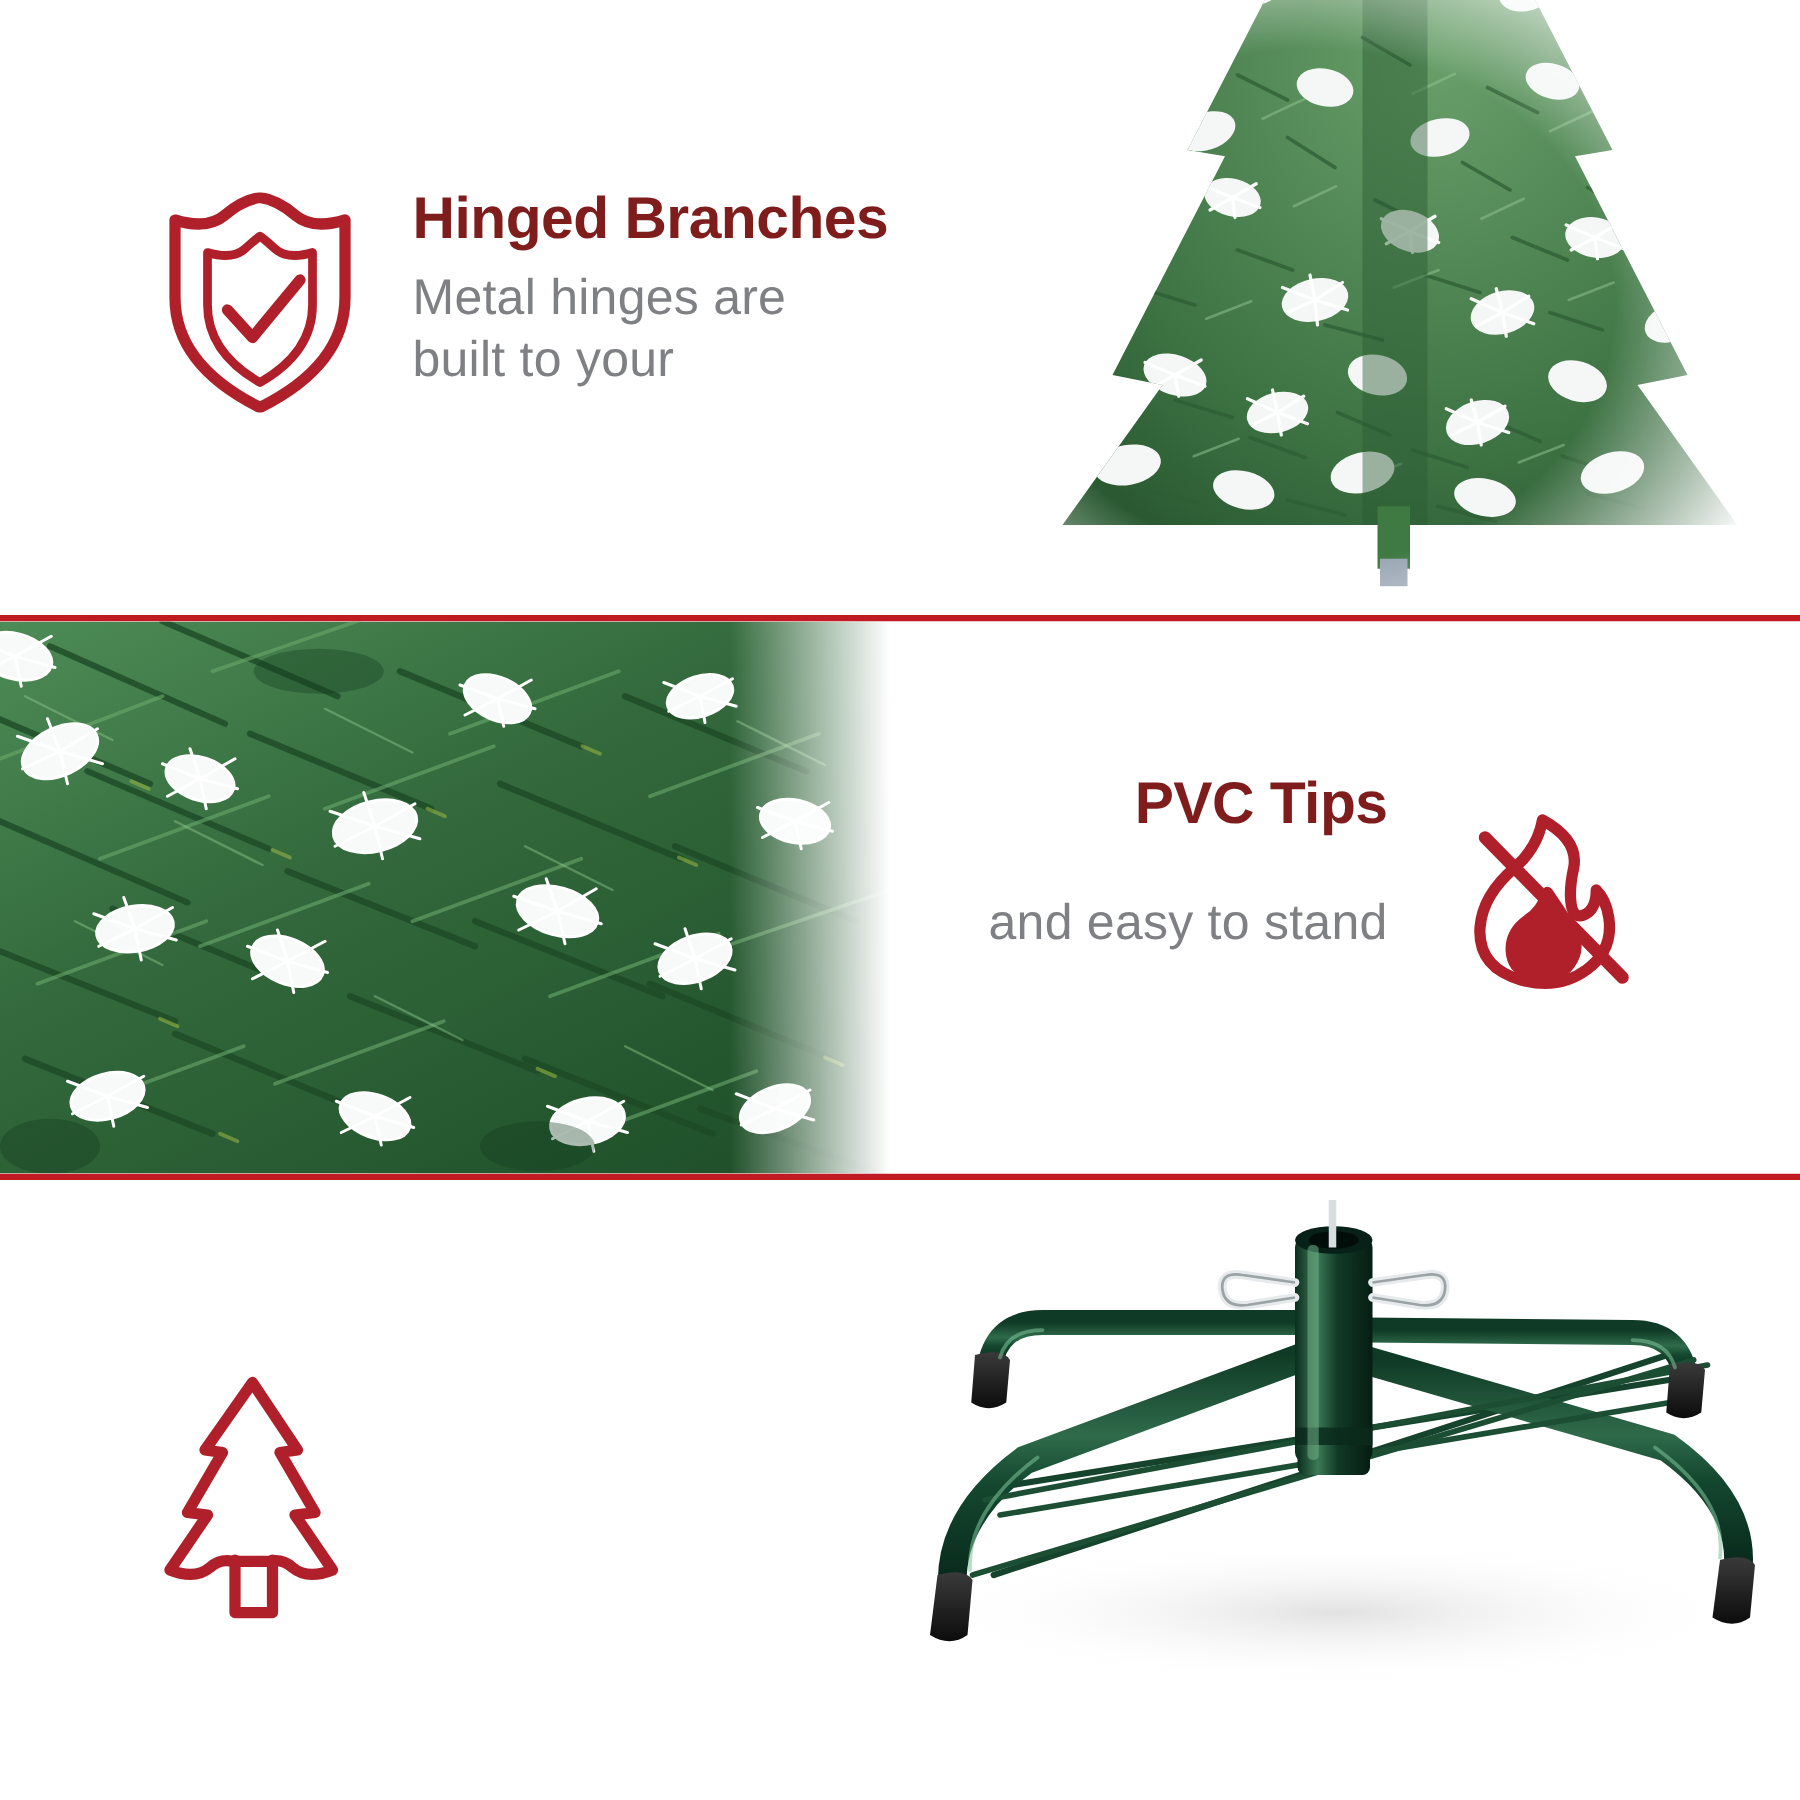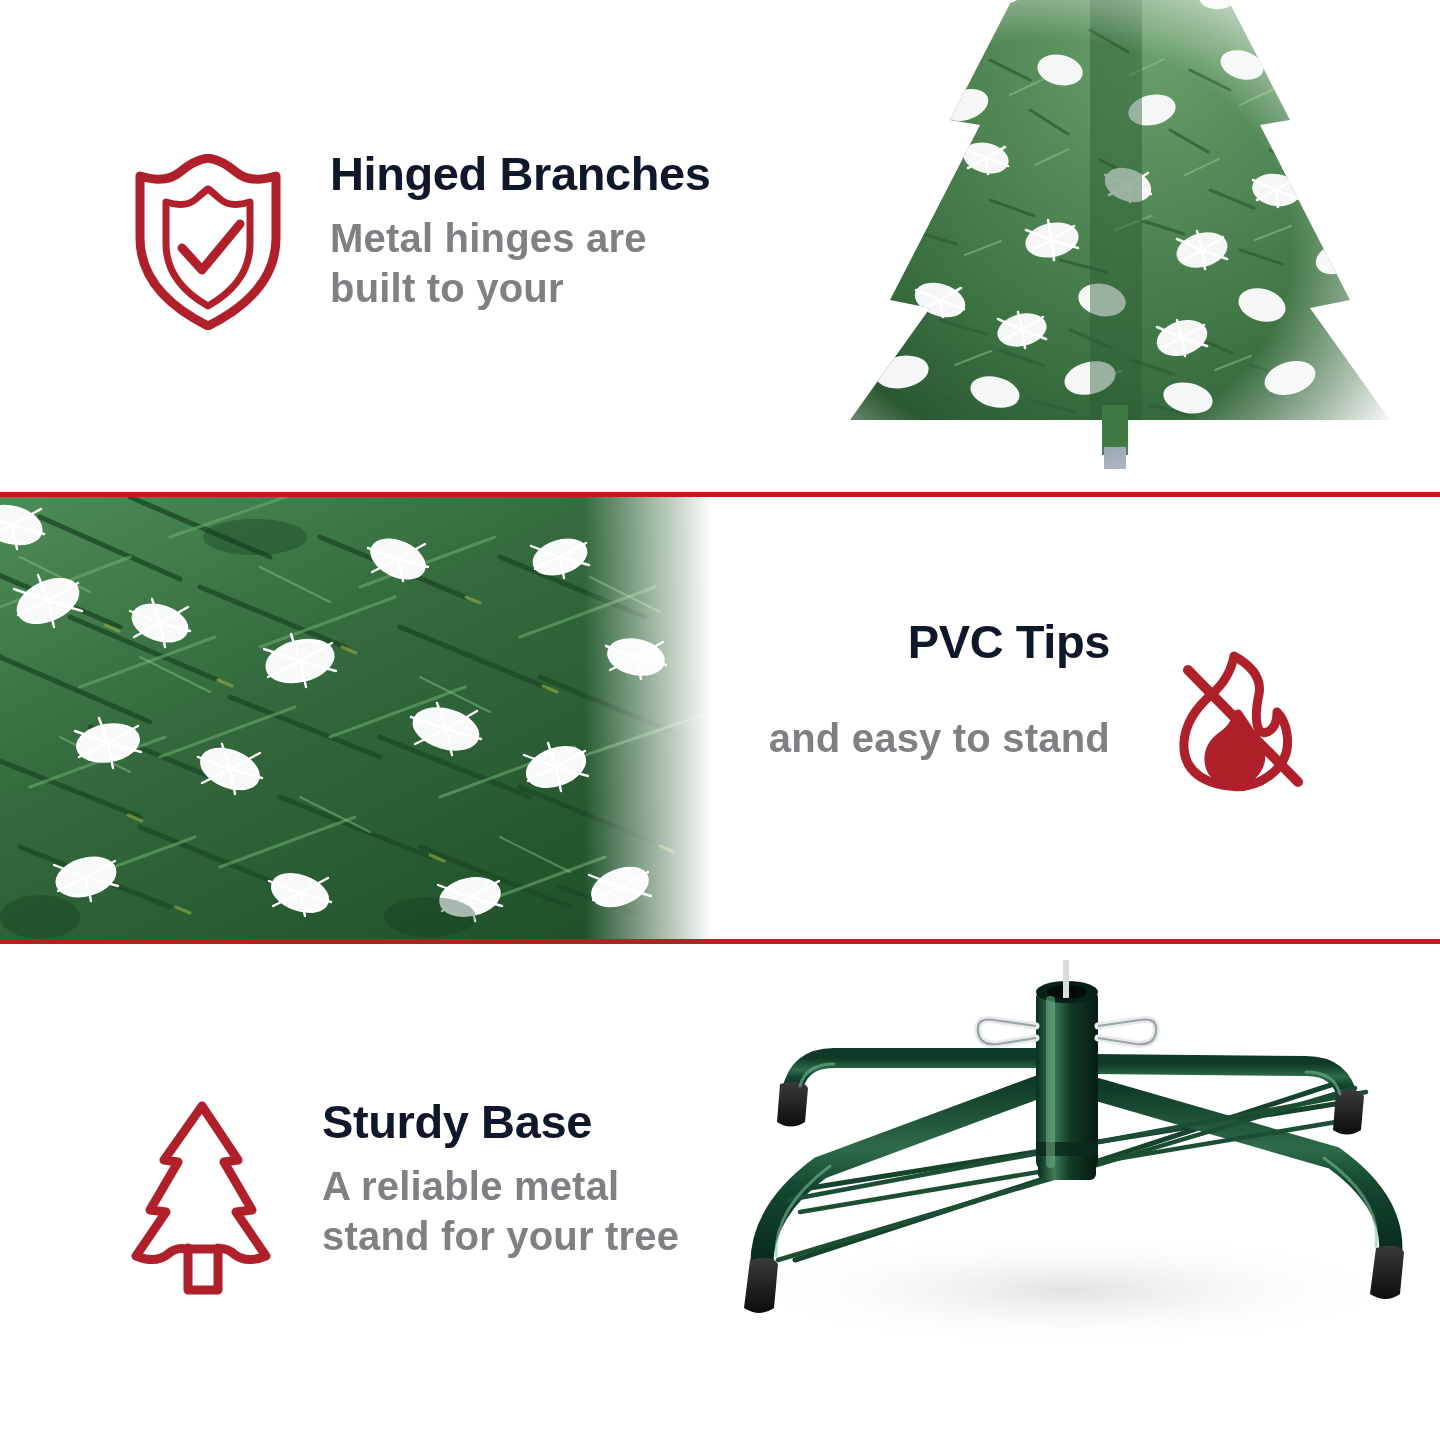--- a/index.html
+++ b/index.html
@@ -14,32 +14,32 @@
   
   .rule{position:absolute;left:0;width:1440px;height:5px;background:#C01A22;z-index:40;}
   .rule-top{top:492px;}
   .rule-bottom{top:939px;}
 
   
   .feature{position:absolute;display:flex;align-items:flex-start;z-index:30;}
   .feature .ficon{flex:0 0 auto;}
   .feature .ftext{display:flex;flex-direction:column;}
   .fhead{
-    color:#0f172a;
+    color:#7f1d1d;
     font-size:47px;
     font-weight:bold;
     line-height:1.0;
     letter-spacing:-0.4px;
     white-space:nowrap;
     margin:0;
   }
   .fsub{
     color:#7E8083;
     font-size:40px;
-    font-weight:700;
+    font-weight:400;
     line-height:1.24;
     letter-spacing:0.2px;
     margin:0;
   }
   .fsub span{display:block;white-space:nowrap;}
 
   
   #feat-hinged{left:128px;top:150px;}
   #feat-hinged .ficon{margin-right:42px;margin-top:4px;}
   #feat-hinged .fhead{margin-bottom:17px;}
@@ -474,22 +474,15 @@
     <div class="ficon">
       <svg width="150" height="200" viewBox="0 0 150 200" xmlns="http://www.w3.org/2000/svg">
         <path d="M74 8
                  L110 62 L96 64 L124 112 L108 114 L138 158
                  q-20 8 -32 -2 q-8 -7 -18 -5
                  L58 151 q-10 -2 -18 5 q-12 10 -32 2
                  L38 114 L22 112 L50 64 L36 62 Z" fill="none" stroke="#B0202A" stroke-width="9" stroke-linejoin="round" stroke-linecap="round"></path>
         <path d="M60 150 L60 192 L90 192 L90 150" fill="none" stroke="#B0202A" stroke-width="9" stroke-linejoin="round" stroke-linecap="round"></path>
       </svg>
     </div>
-    <div class="ftext">
-      <div class="fhead">Sturdy Base</div>
-      <div class="fsub">
-        <span>A reliable metal</span>
-        <span>stand for your tree</span>
-      </div>
-    </div>
   </div>
 
 </div>
 
 </body></html>

